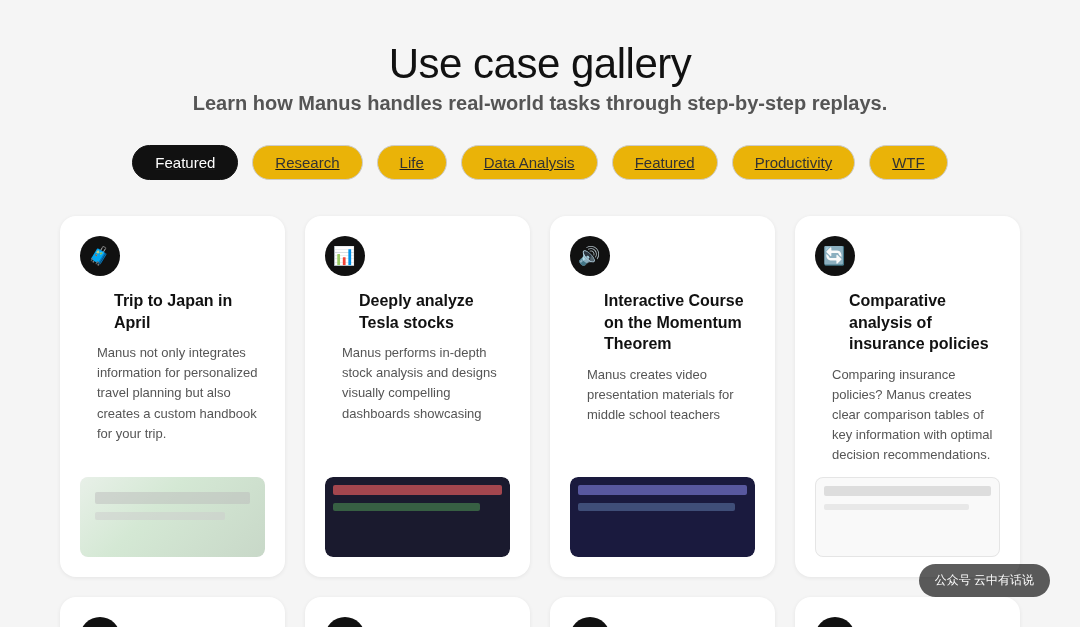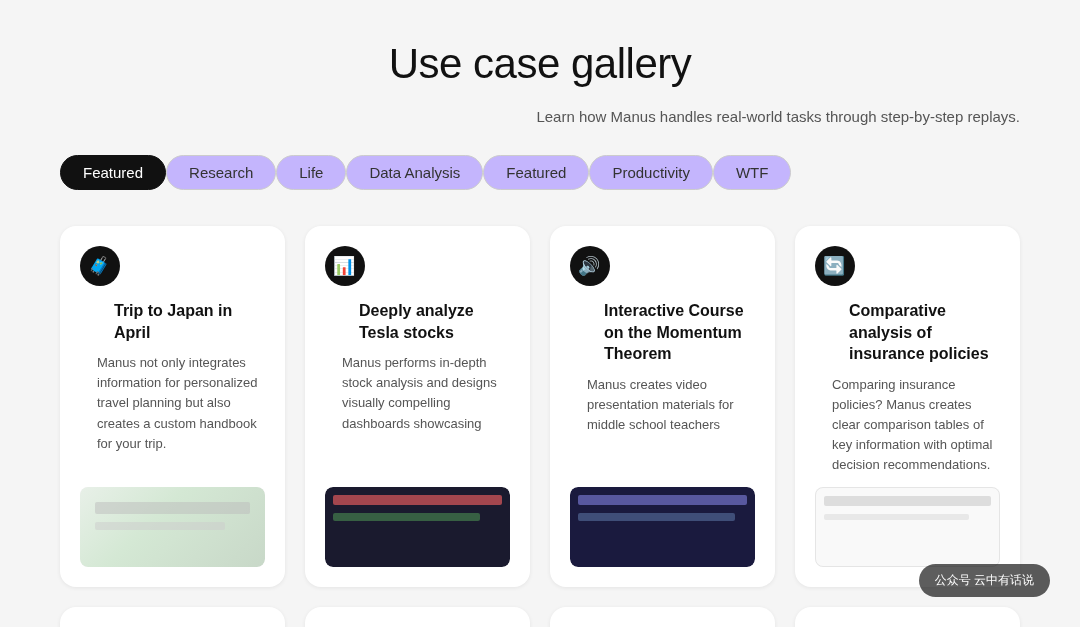--- a/index.html
+++ b/index.html
@@ -16,40 +16,41 @@
       padding: 40px 60px 20px;
     }
     .header {
       text-align: center;
       margin-bottom: 30px;
     }
     .page-title {
       font-size: 42px;
       font-weight: 400;
       letter-spacing: -0.5px;
-      margin-bottom: 20px;
+      margin-bottom: 4px;
       color: #111;
     }
     .page-subtitle {
-      font-size: 15px;
+      font-size: 20px;
       color: #555;
-      font-weight: 400;
-      text-align: right;
+      font-weight: 700;
     }
     .tabs-container {
       display: flex;
-      gap: 0;
+      justify-content: center;
+      gap: 14px;
       margin-bottom: 36px;
       flex-wrap: wrap;
+      text-decoration: underline;
     }
     .tab {
       padding: 8px 22px;
       border-radius: 50px;
       border: 1.5px solid #ccc;
-      background: #c4b5fd;
+      background: #eab308;
       font-size: 15px;
       cursor: pointer;
       color: #333;
       font-weight: 400;
       transition: all 0.15s;
     }
     .tab.active {
       background: #111;
       color: #fff;
       border-color: #111;

